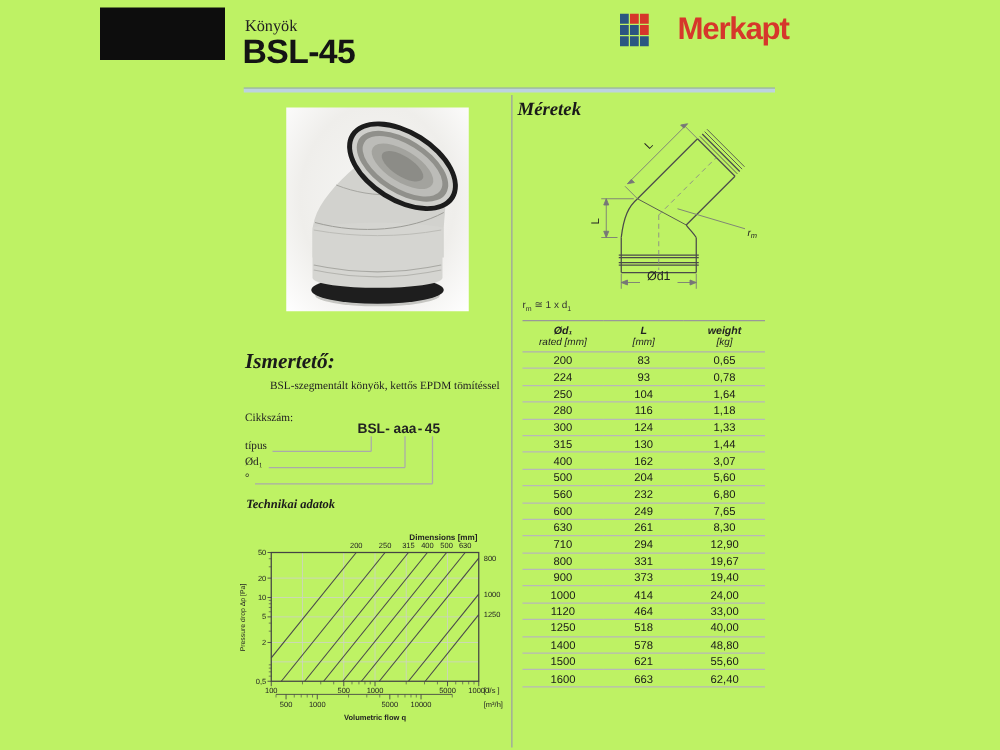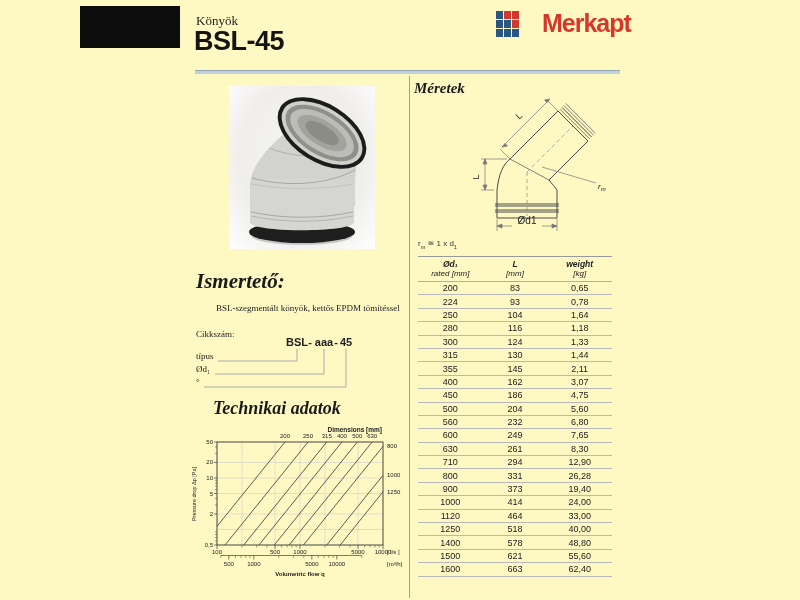--- a/index.html
+++ b/index.html
@@ -1,39 +1,39 @@
 <!DOCTYPE html>
 <html><head>
 <meta charset="utf-8">
 <style>
   html,body{margin:0;padding:0;background:#fff;}
-  #page{position:relative;width:800px;height:600px;background:#fef9c3;overflow:hidden;
+  #page{position:relative;width:800px;height:600px;background:#bef264;overflow:hidden;
         font-family:"Liberation Sans","DejaVu Sans",sans-serif;color:#1a1a1a;}
   .abs{position:absolute;}
   .serif{font-family:"Liberation Serif","DejaVu Serif",serif;}
   .h-italic{font-family:"Liberation Serif","DejaVu Serif",serif;font-style:italic;font-weight:bold;}
   #black-box{left:80px;top:6px;width:100px;height:42px;background:#0d0d0d;}
   #product-type{left:196px;top:13px;font-size:13px;color:#222;}
   #product-code{left:194px;top:26px;font-size:27px;font-weight:bold;letter-spacing:-0.5px;color:#141414;}
   #brand{left:496px;top:8px;display:flex;align-items:center;gap:20px;}
   #brand-grid{display:grid;grid-template-columns:7px 7px 7px;grid-auto-rows:8px;gap:1px;margin:3px 3px 0 0;}
   #brand-grid span{display:block;}
   #brand-name{font-size:25px;font-weight:bold;letter-spacing:-1px;line-height:28px;}
   #rule-dark{left:195px;top:70px;width:425px;height:1px;background:#93a6b1;}
   #rule-light{left:195px;top:71px;width:425px;height:3px;background:#bdd3df;}
   #photo{left:229px;top:86px;width:146px;height:163px;
          background:radial-gradient(ellipse at 50% 45%, #f6f6f4 0%, #efeeeb 60%, #ffffff 100%);}
-  #ismerteto-heading{left:196px;top:269px;font-size:21px;}
+  #ismerteto-heading{left:196px;top:279px;font-size:17px;}
   #ismerteto-body{left:196px;top:303px;font-size:9px;color:#222;margin-left:20px;}
   #cikkszam-label{left:196px;top:329px;font-size:9px;color:#222;}
   .param-label{font-size:9px;color:#222;}
   #param-tipus{left:196px;top:351px;}
   #param-od1{left:196px;top:364px;}
   #param-deg{left:196px;top:377px;}
-  #technikai-heading{left:197px;top:398px;font-size:18px;margin-left:16px;}
+  #technikai-heading{left:197px;top:398px;font-size:10px;}
   #divider{left:409px;top:76px;width:1px;height:522px;background:#9aa0a3;}
   #meretek-heading{left:414px;top:80px;font-size:15px;}
   #radius-note{left:418px;top:239px;font-size:8px;color:#333;}
   sub{font-size:70%;}
   #size-table{left:418px;top:256px;width:194px;border-collapse:collapse;table-layout:fixed;}
   #size-table th{border-top:1px solid #999;border-bottom:1px solid #b0b0b0;padding:2px 0 3px 0;
                  font-weight:bold;font-style:italic;font-size:8.5px;color:#222;text-align:center;}
   #size-table th .u{font-weight:normal;font-size:8px;}
   #size-table td{border-bottom:1px solid #b8b8b8;height:12.4px;font-size:9px;text-align:center;
                  color:#1a1a1a;padding:0;}
@@ -320,35 +320,25 @@
           <td>300</td>
           <td>124</td>
           <td>1,33</td>
         </tr>
         <tr>
           <td>315</td>
           <td>130</td>
           <td>1,44</td>
         </tr>
         <tr>
-          <td>355</td>
-          <td>145</td>
-          <td>2,11</td>
-        </tr>
-        <tr>
           <td>400</td>
           <td>162</td>
           <td>3,07</td>
         </tr>
         <tr>
-          <td>450</td>
-          <td>186</td>
-          <td>4,75</td>
-        </tr>
-        <tr>
           <td>500</td>
           <td>204</td>
           <td>5,60</td>
         </tr>
         <tr>
           <td>560</td>
           <td>232</td>
           <td>6,80</td>
         </tr>
         <tr>
@@ -362,21 +352,21 @@
           <td>8,30</td>
         </tr>
         <tr>
           <td>710</td>
           <td>294</td>
           <td>12,90</td>
         </tr>
         <tr>
           <td>800</td>
           <td>331</td>
-          <td>26,28</td>
+          <td>19,67</td>
         </tr>
         <tr>
           <td>900</td>
           <td>373</td>
           <td>19,40</td>
         </tr>
         <tr>
           <td>1000</td>
           <td>414</td>
           <td>24,00</td>

